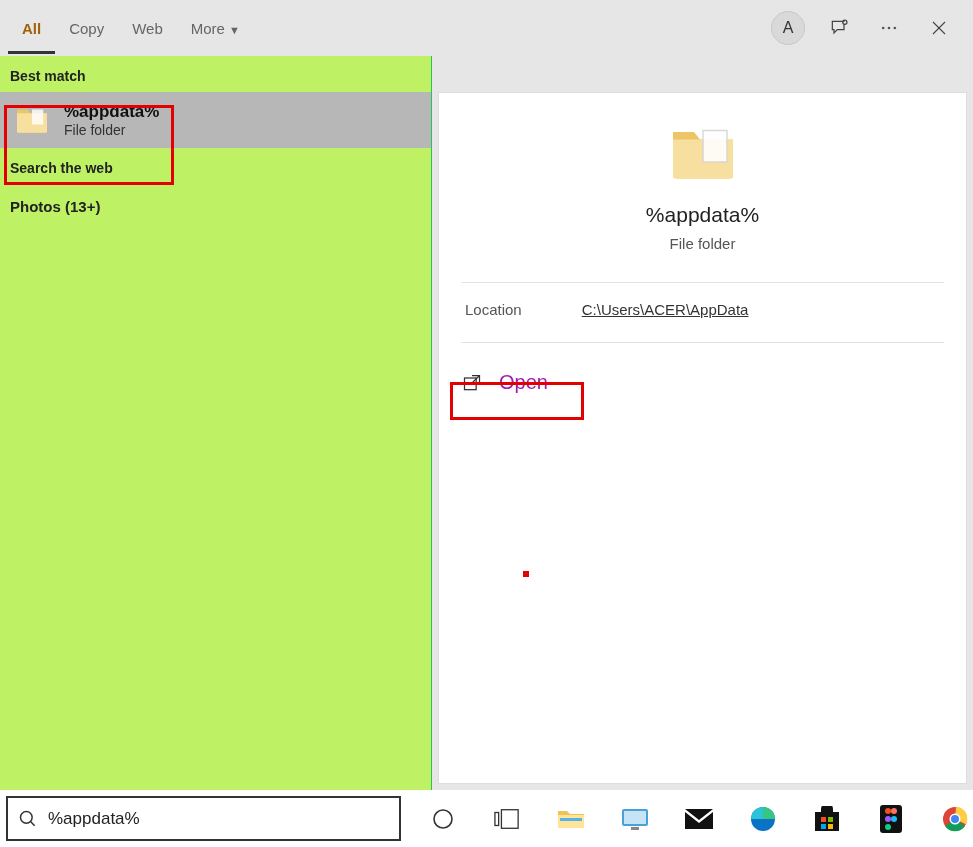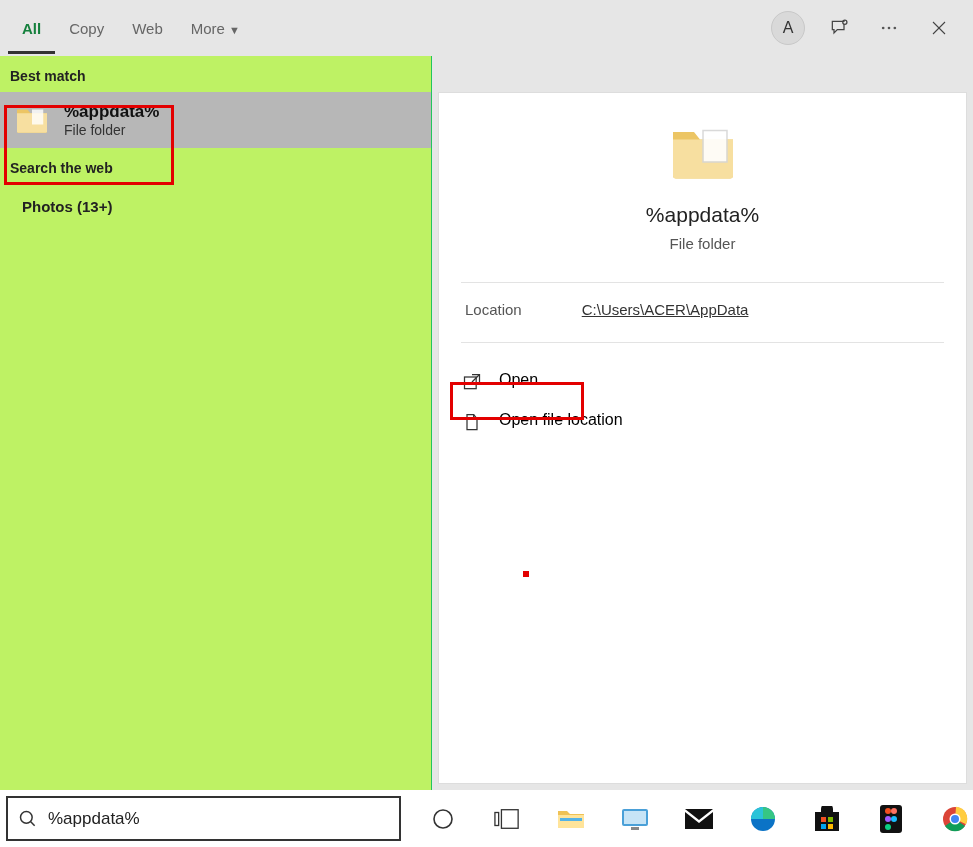--- a/index.html
+++ b/index.html
@@ -5,21 +5,21 @@
   * { box-sizing: border-box; margin: 0; padding: 0; font-family: "Segoe UI", Arial, sans-serif; }
   body { width: 973px; height: 847px; background: #fff; overflow: hidden; position: relative; }
 
   
   .search-pane { width: 973px; height: 790px; background: #e6e6e6; display: flex; flex-direction: column; }
 
   
   .hdr { height: 56px; display: flex; align-items: center; padding: 0 8px; }
   .tabs { display: flex; align-items: center; gap: 0; }
   .tab { padding: 17px 14px 14px; font-size: 15px; color: #666; cursor: pointer; border-bottom: 3px solid transparent; }
-  .tab.active { color: #15803d; font-weight: 600; border-bottom: 3px solid #333; }
+  .tab.active { color: #a16207; font-weight: 600; border-bottom: 3px solid #333; }
   .tab .chev { font-size: 11px; margin-left: 4px; color: #666; }
   .hdr-right { margin-left: auto; display: flex; align-items: center; gap: 18px; padding-right: 10px; }
   .avatar { width: 34px; height: 34px; border-radius: 50%; background: #d9d9d9; display: flex; align-items: center; justify-content: center; font-size: 16px; color: #333; border: 1px solid #c8c8c8; }
   .hdr-icon { width: 32px; height: 32px; display: flex; align-items: center; justify-content: center; color: #444; cursor: pointer; }
 
   
   .body { flex: 1; display: flex; }
   .left { width: 432px; background: #bef264; border-right: 1px solid #22c55e; }
   .right { flex: 1; background: #e6e6e6; padding: 36px 6px 6px 6px; display: flex; flex-direction: column; align-items: stretch; }
   .right-card { background: #fff; border: 1px solid #ddd; flex: 1; display: flex; flex-direction: column; padding: 0; }
@@ -29,33 +29,33 @@
   .folder-ico { width: 36px; height: 36px; }
   .best-title { font-size: 17px; font-weight: 700; color: #111; }
   .best-sub { font-size: 14px; color: #333; }
 
   .web-row { display: flex; align-items: center; gap: 14px; padding: 12px 14px; cursor: pointer; }
   .web-row .s-ico { width: 22px; height: 22px; display: flex; align-items: center; justify-content: center; }
   .web-main { flex: 1; font-size: 16px; color: #222; }
   .web-main .muted { color: #666; }
   .web-chev { color: #555; font-size: 18px; }
 
-  .photos { font-size: 15px; font-weight: 600; color: #222; padding: 14px 10px; margin-left: 12px; }
+  .photos { font-size: 15px; font-weight: 600; color: #222; padding: 14px 10px; }
 
   
   .right-head { display: flex; flex-direction: column; align-items: center; padding: 24px 0 20px; }
   .right-big-ico { width: 72px; height: 72px; }
   .right-title { font-size: 21px; color: #222; margin-top: 14px; }
   .right-sub { font-size: 15px; color: #555; margin-top: 8px; }
   .divider { height: 1px; background: #e3e3e3; margin: 10px 22px 0; }
   .loc-row { display: flex; align-items: center; gap: 60px; padding: 18px 26px 14px; font-size: 15px; }
   .loc-label { color: #555; }
   .loc-path { color: #333; text-decoration: underline; cursor: pointer; }
   .actions { padding: 28px 22px; display: flex; flex-direction: column; gap: 18px; }
-  .action { display: flex; align-items: flex-start; gap: 16px; font-size: 16px; color: #000000; cursor: pointer; }
+  .action { display: flex; align-items: flex-end; gap: 16px; font-size: 20px; color: #a21caf; cursor: pointer; }
   .action-ico { width: 22px; height: 22px; display: flex; align-items: center; justify-content: center; color: #333; }
   .hl-red-box-best { position: absolute; left: 4px; top: 105px; width: 170px; height: 80px; border: 3px solid #e30000; pointer-events: none; }
   .hl-red-box-open { position: absolute; left: 450px; top: 382px; width: 134px; height: 38px; border: 3px solid #e30000; pointer-events: none; }
   .hl-red-box-search { position: absolute; left: 1px; top: 794px; width: 165px; height: 46px; border: 3px solid #e30000; pointer-events: none; }
   .red-dot { position: absolute; left: 523px; top: 571px; width: 6px; height: 6px; background: #e30000; }
 
   
   .bottom { position: absolute; left: 0; bottom: 0; width: 973px; height: 57px; background: #fff; display: flex; align-items: center; }
   .searchbox { width: 418px; height: 45px; margin: 6px 6px 6px 6px; border: 2px solid #333; display: flex; align-items: center; gap: 10px; padding: 0 10px; background: #fff; }
   .searchbox .s-ico { width: 20px; height: 20px; }
@@ -148,29 +148,20 @@
           <div class="action">
             <span class="action-ico">
               <svg width="20" height="20" viewBox="0 0 24 24" fill="none" stroke="#333" stroke-width="1.5">
                   <rect x="3" y="6" width="14" height="14"></rect>
                   <path d="M12 3h9v9"></path>
                   <path d="M21 3l-9 9"></path>
                 </svg>
             </span>
             <span>Open</span>
           </div>
-          <div class="action">
-            <span class="action-ico">
-              <svg width="20" height="20" viewBox="0 0 24 24" fill="none" stroke="#333" stroke-width="1.5">
-                  <path d="M6 3h8l4 5v13H6z"></path>
-                  <path d="M14 3v5h4"></path>
-                </svg>
-            </span>
-            <span>Open file location</span>
-          </div>
         </div>
       </div>
     </div>
 
   </div>
 </div>
 
 <div class="hl-red-box-best"></div>
 <div class="hl-red-box-open"></div>
 <div class="hl-red-box-search"></div>

